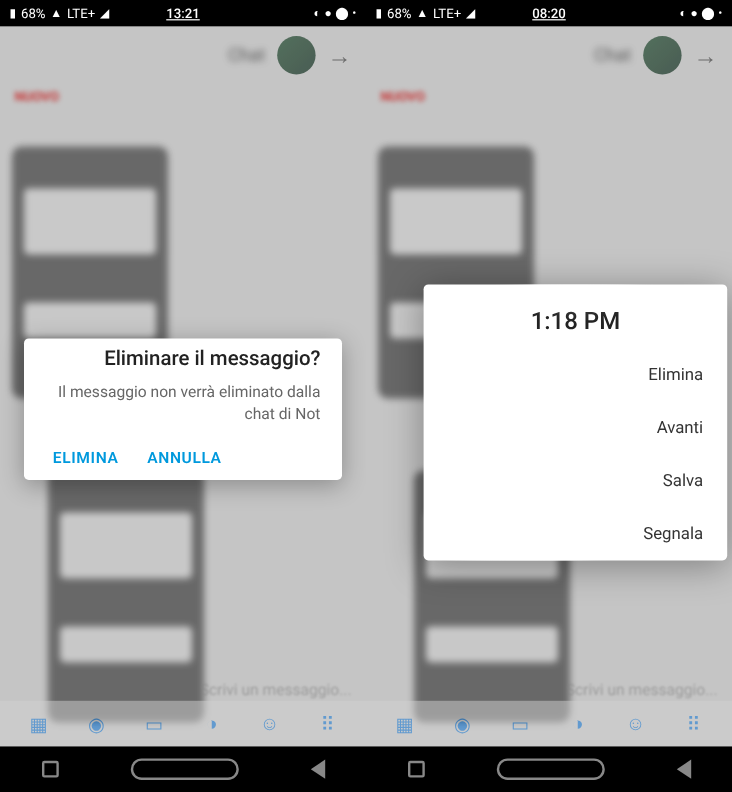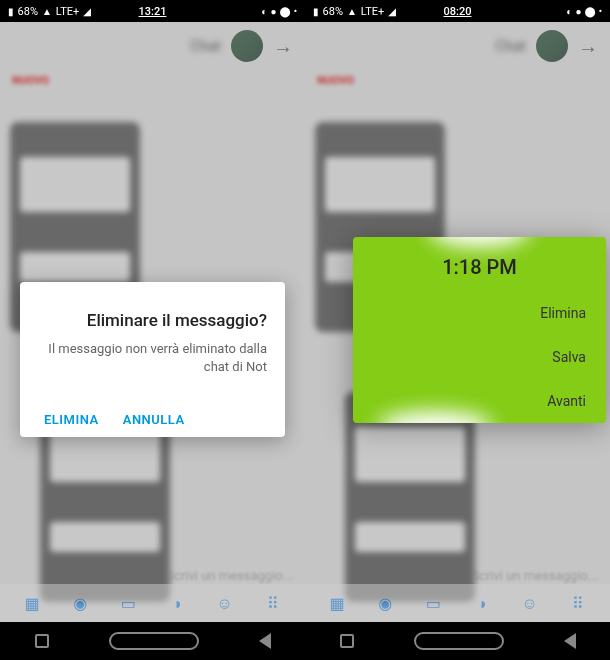--- a/index.html
+++ b/index.html
@@ -32,27 +32,27 @@
     .bottom-input { position: absolute; bottom: 32px; left: 0; right: 0; height: 30px; display: flex; align-items: center; justify-content: flex-end; padding: 0 12px; color: #999; font-size: 13px; filter: blur(1px); opacity: 0.6; }
     
     .bottom-bar { position: absolute; bottom: 0; left: 0; right: 0; height: 38px; background: #f5f5f5; display: flex; align-items: center; justify-content: space-around; padding: 0 8px; opacity: 0.5; }
     .bottom-icon { width: 22px; height: 22px; display: flex; align-items: center; justify-content: center; color: #0084ff; font-size: 16px; }
     
     .nav-bar { height: 38px; background: #000; display: flex; align-items: center; justify-content: center; gap: 60px; position: relative; z-index: 100; }
     .nav-pill { width: 90px; height: 18px; border: 2px solid #888; border-radius: 10px; }
     .nav-back { width: 0; height: 0; border-top: 8px solid transparent; border-bottom: 8px solid transparent; border-right: 12px solid #888; }
     .nav-square { width: 14px; height: 14px; border: 2px solid #888; border-radius: 2px; }
     
-    .dialog { position: absolute; left: 20px; right: 20px; top: 260px; background: #fff; border-radius: 4px; box-shadow: 0 4px 20px rgba(0,0,0,0.3); padding: 28px 18px 10px; z-index: 10; }
+    .dialog { position: absolute; left: 20px; right: 20px; top: 260px; background: #fff; border-radius: 4px; box-shadow: 0 4px 20px rgba(0,0,0,0.3); padding: 7px 18px 10px; z-index: 10; }
     .dialog-title { font-size: 17px; font-weight: 500; color: #222; text-align: right; margin-bottom: 10px; }
-    .dialog-text { font-size: 13px; color: #666; text-align: right; line-height: 1.4; margin-bottom: 36px; }
+    .dialog-text { font-size: 13px; color: #666; text-align: right; line-height: 1.4; margin-bottom: 20px; }
     .dialog-actions { display: flex; gap: 24px; padding-left: 6px; }
     .dialog-btn { color: #0099dd; font-size: 13px; font-weight: 600; letter-spacing: 0.5px; cursor: pointer; }
     
-    .menu-sheet { position: absolute; left: 48px; right: 4px; top: 215px; background: #84cc16; border-radius: 4px; box-shadow: 0 4px 30px rgba(0,0,0,0.35); z-index: 10; overflow: hidden; }
+    .menu-sheet { position: absolute; left: 48px; right: 4px; top: 215px; background: #ffffff; border-radius: 4px; box-shadow: 0 4px 30px rgba(0,0,0,0.35); z-index: 10; overflow: hidden; }
     .menu-time { text-align: center; font-size: 20px; font-weight: 500; color: #222; padding: 18px 0 12px; }
     .menu-item { padding: 14px 20px; text-align: right; font-size: 14px; color: #333; cursor: pointer; }
     .menu-blur-top { position: absolute; top: -25px; left: 30%; width: 40%; height: 35px; background: #fff; filter: blur(10px); border-radius: 50%; }
     .menu-blur-bottom { position: absolute; bottom: -18px; left: 10%; width: 45%; height: 30px; background: #fff; filter: blur(10px); border-radius: 50%; }
     
     .sig-icons { color: #fff; font-size: 10px; }
   </style>
 </head>
 <body>
 
@@ -168,22 +168,23 @@
         <span class="bottom-icon">▭</span>
         <span class="bottom-icon">◑</span>
         <span class="bottom-icon">☺</span>
         <span class="bottom-icon">⠿</span>
       </div>
 
       <div class="menu-sheet">
         <div class="menu-blur-top"></div>
         <div class="menu-time">1:18 PM</div>
         <div class="menu-item">Elimina</div>
+        <div class="menu-item">Avanti</div>
         <div class="menu-item">Salva</div>
-        <div class="menu-item">Avanti</div>
+        <div class="menu-item">Segnala</div>
         <div class="menu-blur-bottom"></div>
       </div>
     </div>
 
     <div class="nav-bar">
       <div class="nav-square"></div>
       <div class="nav-pill"></div>
       <div class="nav-back"></div>
     </div>
   </div>

